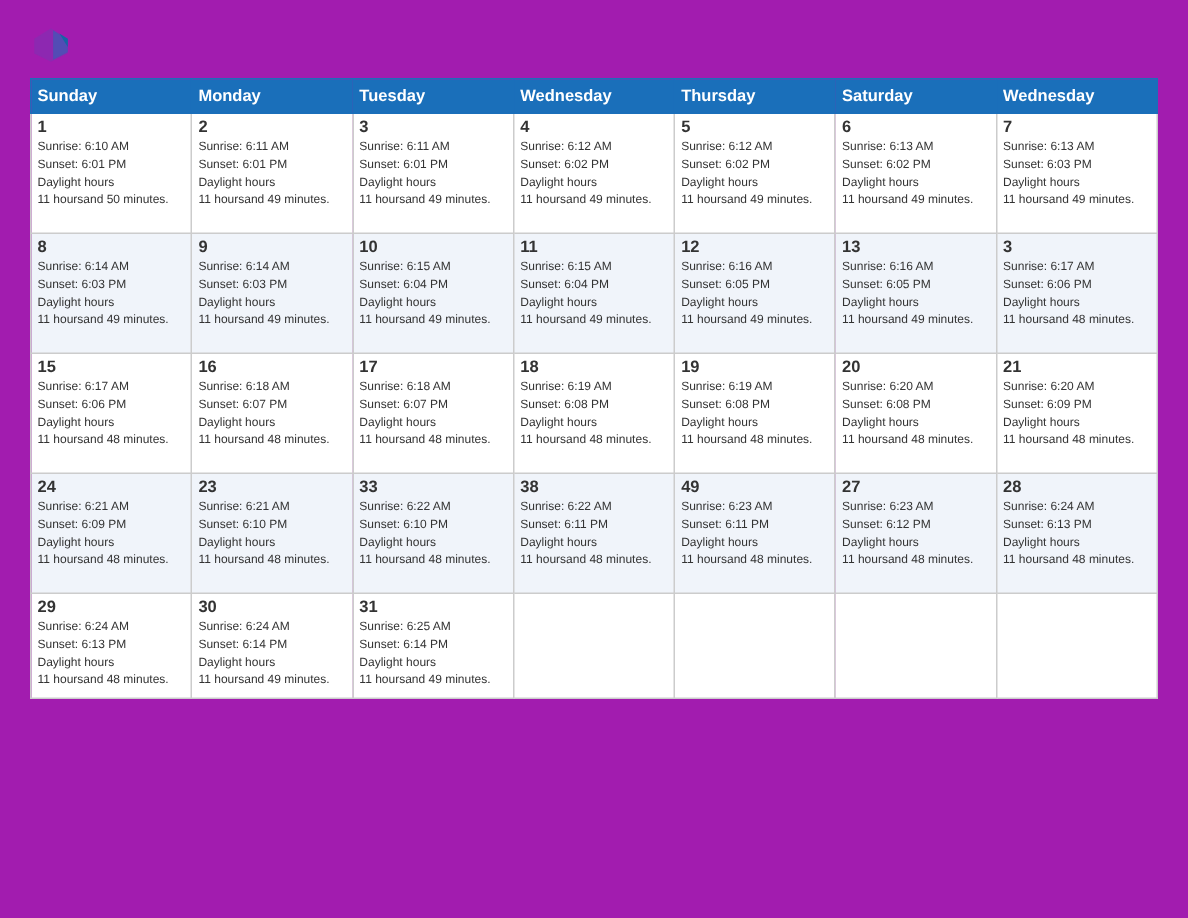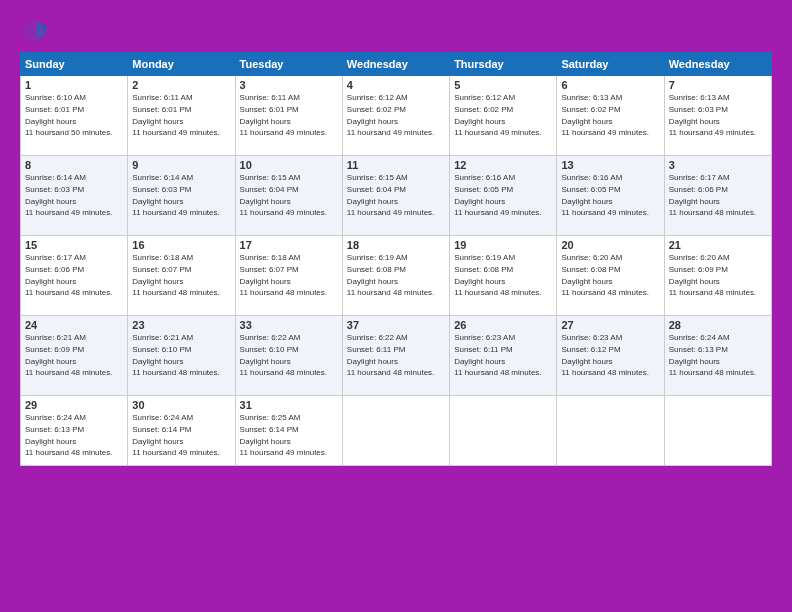--- a/index.html
+++ b/index.html
@@ -163,22 +163,22 @@
           <td><span class="day-num">17</span><span class="day-info">Sunrise: 6:18 AM<br>Sunset: 6:07 PM<br>Daylight hours<br>11 hoursand 48 minutes.</span></td>
           <td><span class="day-num">18</span><span class="day-info">Sunrise: 6:19 AM<br>Sunset: 6:08 PM<br>Daylight hours<br>11 hoursand 48 minutes.</span></td>
           <td><span class="day-num">19</span><span class="day-info">Sunrise: 6:19 AM<br>Sunset: 6:08 PM<br>Daylight hours<br>11 hoursand 48 minutes.</span></td>
           <td><span class="day-num">20</span><span class="day-info">Sunrise: 6:20 AM<br>Sunset: 6:08 PM<br>Daylight hours<br>11 hoursand 48 minutes.</span></td>
           <td><span class="day-num">21</span><span class="day-info">Sunrise: 6:20 AM<br>Sunset: 6:09 PM<br>Daylight hours<br>11 hoursand 48 minutes.</span></td>
         </tr>
         <tr>
           <td><span class="day-num">24</span><span class="day-info">Sunrise: 6:21 AM<br>Sunset: 6:09 PM<br>Daylight hours<br>11 hoursand 48 minutes.</span></td>
           <td><span class="day-num">23</span><span class="day-info">Sunrise: 6:21 AM<br>Sunset: 6:10 PM<br>Daylight hours<br>11 hoursand 48 minutes.</span></td>
           <td><span class="day-num">33</span><span class="day-info">Sunrise: 6:22 AM<br>Sunset: 6:10 PM<br>Daylight hours<br>11 hoursand 48 minutes.</span></td>
-          <td><span class="day-num">37</span><span class="day-info">Sunrise: 6:22 AM<br>Sunset: 6:11 PM<br>Daylight hours<br>11 hoursand 48 minutes.</span></td>
-          <td><span class="day-num">26</span><span class="day-info">Sunrise: 6:23 AM<br>Sunset: 6:11 PM<br>Daylight hours<br>11 hoursand 48 minutes.</span></td>
+          <td><span class="day-num">38</span><span class="day-info">Sunrise: 6:22 AM<br>Sunset: 6:11 PM<br>Daylight hours<br>11 hoursand 48 minutes.</span></td>
+          <td><span class="day-num">49</span><span class="day-info">Sunrise: 6:23 AM<br>Sunset: 6:11 PM<br>Daylight hours<br>11 hoursand 48 minutes.</span></td>
           <td><span class="day-num">27</span><span class="day-info">Sunrise: 6:23 AM<br>Sunset: 6:12 PM<br>Daylight hours<br>11 hoursand 48 minutes.</span></td>
           <td><span class="day-num">28</span><span class="day-info">Sunrise: 6:24 AM<br>Sunset: 6:13 PM<br>Daylight hours<br>11 hoursand 48 minutes.</span></td>
         </tr>
         <tr>
           <td><span class="day-num">29</span><span class="day-info">Sunrise: 6:24 AM<br>Sunset: 6:13 PM<br>Daylight hours<br>11 hoursand 48 minutes.</span></td>
           <td><span class="day-num">30</span><span class="day-info">Sunrise: 6:24 AM<br>Sunset: 6:14 PM<br>Daylight hours<br>11 hoursand 49 minutes.</span></td>
           <td><span class="day-num">31</span><span class="day-info">Sunrise: 6:25 AM<br>Sunset: 6:14 PM<br>Daylight hours<br>11 hoursand 49 minutes.</span></td>
           <td class="empty-cell"></td>
           <td class="empty-cell"></td>
           <td class="empty-cell"></td>

